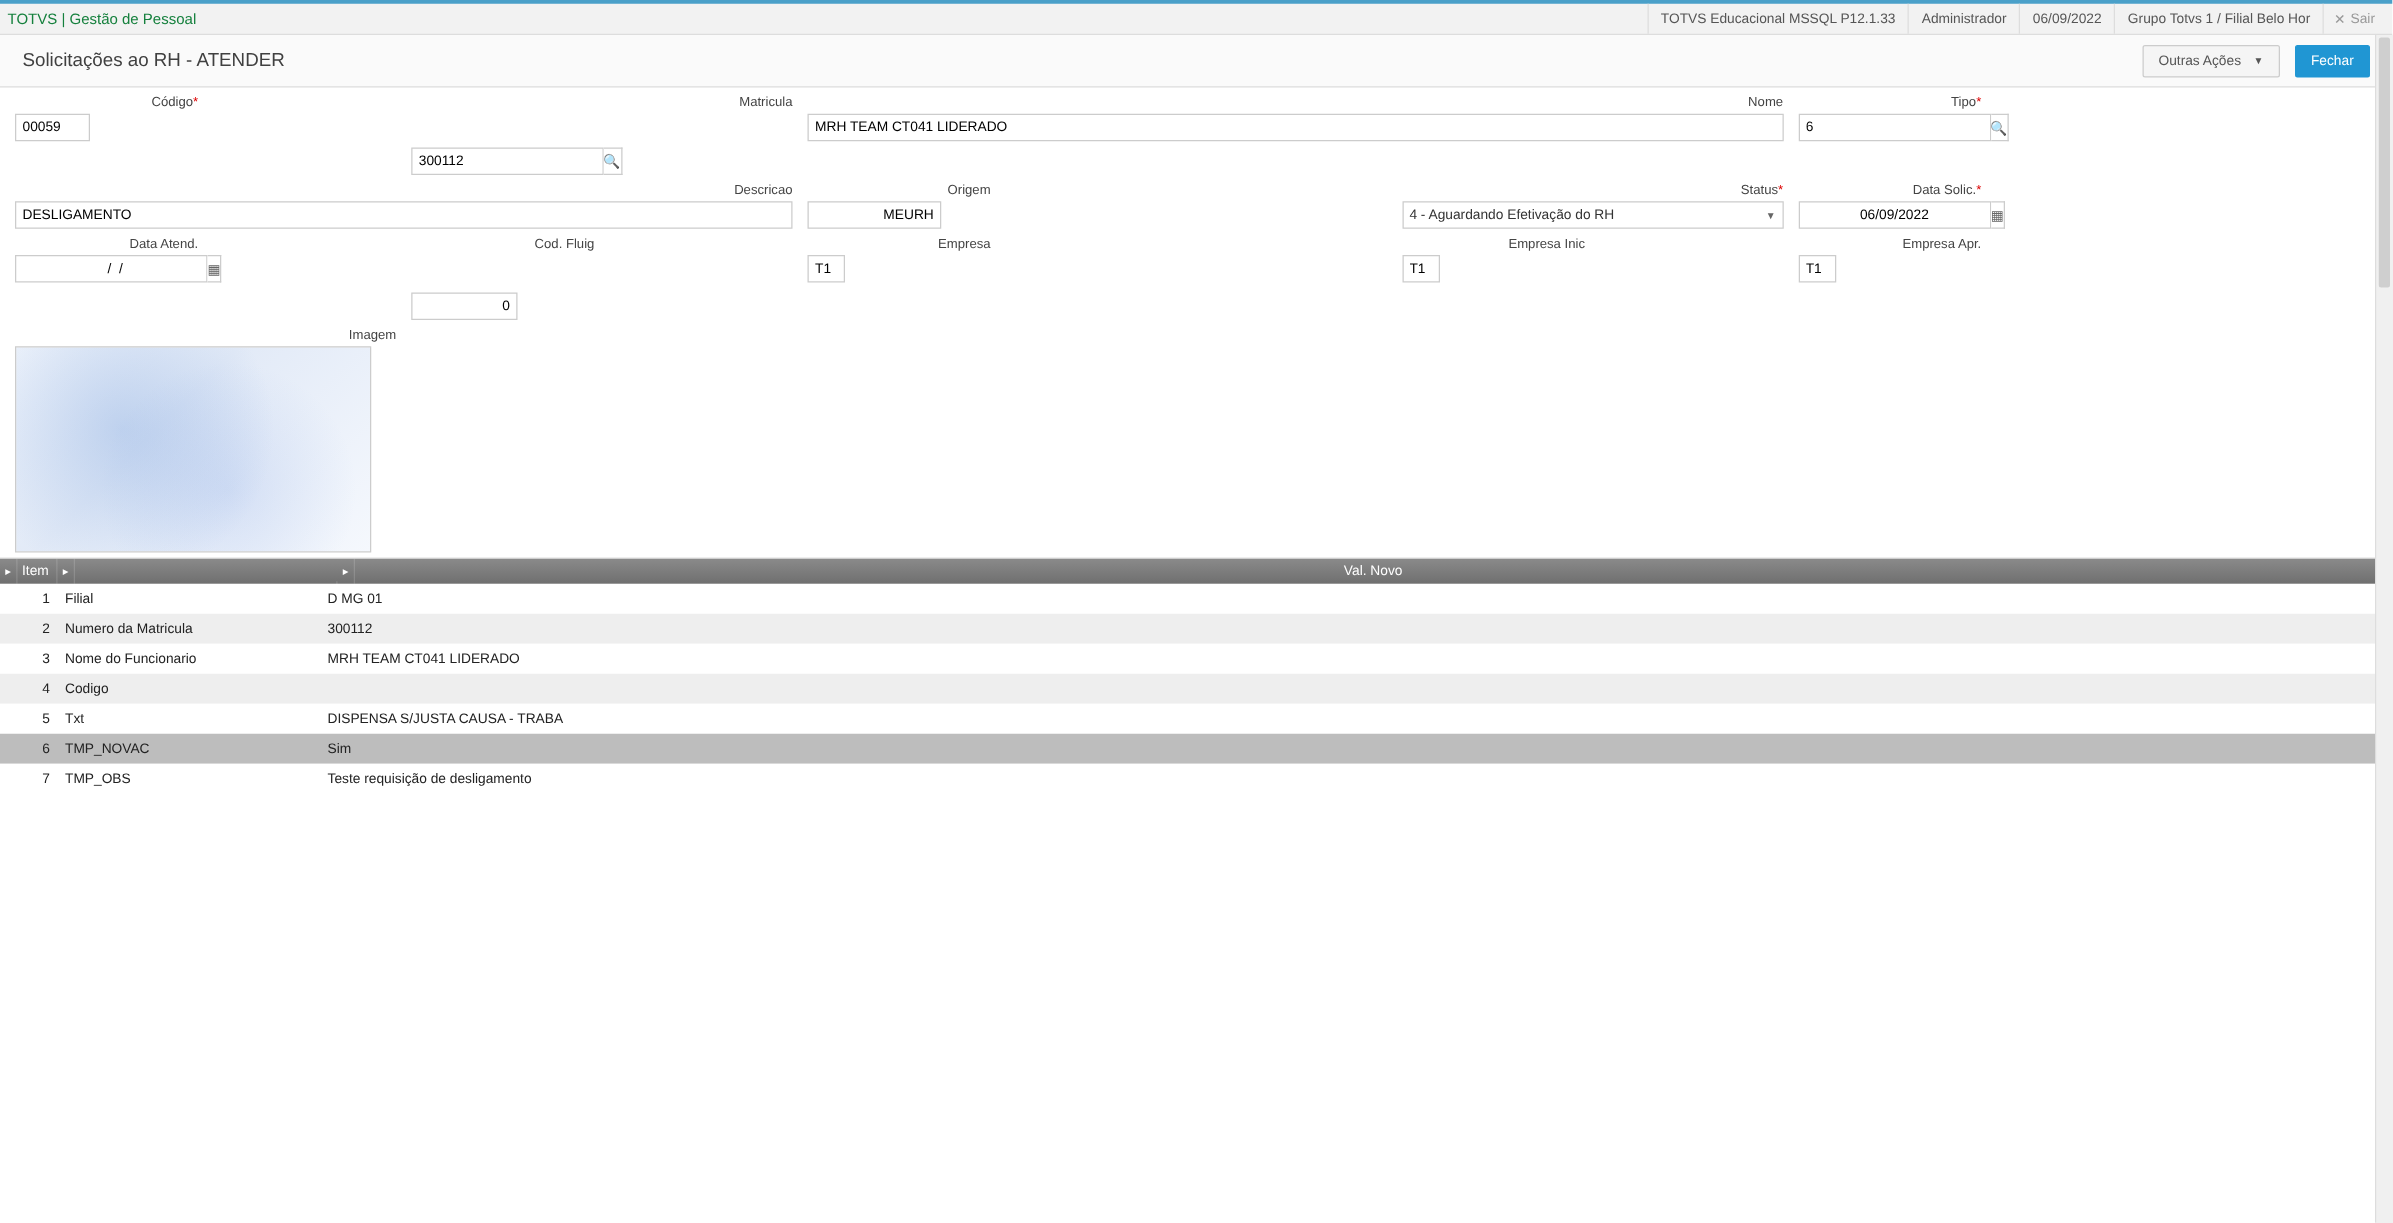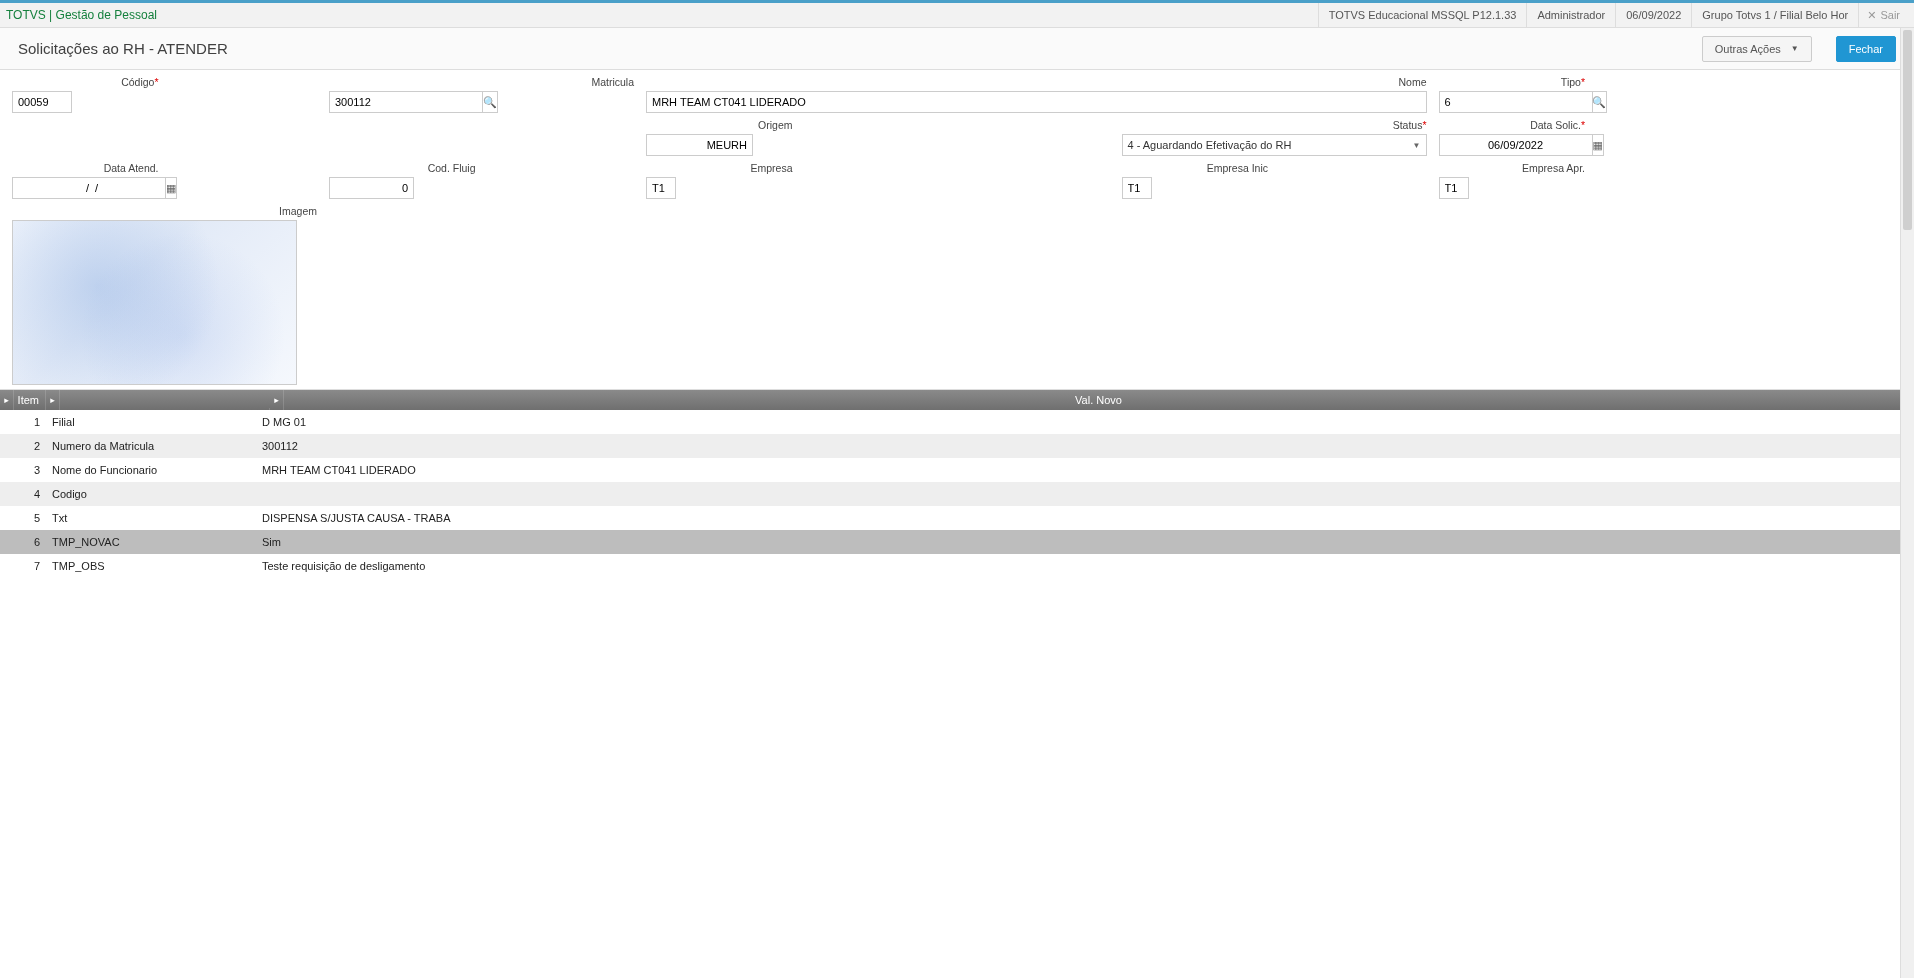--- a/index.html
+++ b/index.html
@@ -48,21 +48,21 @@
     border-bottom: 1px solid #ddd;
     display: flex;
     align-items: center;
     padding: 0 18px;
   }
   .subheader .page-title {
     color: #404040;
     font-size: 15px;
     font-weight: 400;
   }
-  .subheader .actions { margin-left: auto; display: flex; gap: 24px; align-items: flex-end; }
+  .subheader .actions { margin-left: auto; display: flex; gap: 12px; align-items: flex-end; }
   .btn {
     border: 1px solid #ccc;
     background: #f5f5f5;
     padding: 6px 12px;
     font-size: 11px;
     color: #555;
     cursor: pointer;
     border-radius: 2px;
     display: flex;
     align-items: center;
@@ -113,29 +113,29 @@
     display: flex;
     align-items: center;
     padding: 0 5px;
     background: #fff;
     justify-content: space-between;
     cursor: pointer;
   }
   .select .dd { font-size: 8px; color: #666; }
 
   .col-codigo { grid-column: 1 / span 1; }
-  .col-matricula { grid-column: 3 / span 2; }
+  .col-matricula { grid-column: 3 / span 2; gap: 27px; }
   .col-nome { grid-column: 5 / span 5; }
   .col-tipo { grid-column: 10 / span 1; }
   .col-descricao { grid-column: 1 / span 4; }
   .col-origem { grid-column: 5 / span 1; }
   .col-status { grid-column: 8 / span 2; }
   .col-datasolic { grid-column: 10 / span 1; }
   .col-dataatend { grid-column: 1 / span 1; }
-  .col-codfluig { grid-column: 3 / span 1; }
+  .col-codfluig { grid-column: 3 / span 1; gap: 30px; }
   .col-empresa { grid-column: 5 / span 1; }
   .col-empresainic { grid-column: 8 / span 1; }
   .col-empresaapr { grid-column: 10 / span 1; }
   .col-imagem { grid-column: 1 / span 2; }
 
   .img-box {
     border: 1px solid #ccc;
     width: 285px;
     height: 165px;
     background:
@@ -279,20 +279,24 @@
   <div class="fg col-tipo">
     <label><span>Tipo</span><span class="req">*</span></label>
     <div class="inp-wrap" style="width:85px">
       <input class="inp" type="text" value="6" style="">
       <div class="inp-icon">
           <span>🔍</span>
         </div>
     </div>
   </div>
 
+  <div class="fg col-descricao">
+    <label>Descricao</label>
+    <input class="inp" type="text" value="DESLIGAMENTO" style="">
+  </div>
 
   <div class="fg col-origem">
     <label>Origem</label>
     <input class="inp" type="text" style="width: 107px; text-align: right;" value="MEURH">
   </div>
 
   <div class="fg col-status">
     <label><span>Status</span><span class="req">*</span></label>
     <div class="select">
       <span>4 - Aguardando Efetivação do RH</span>

